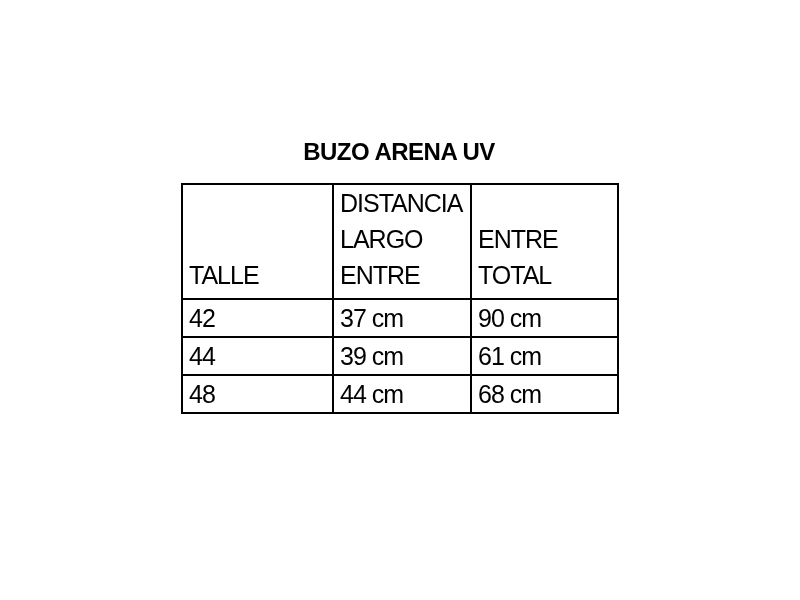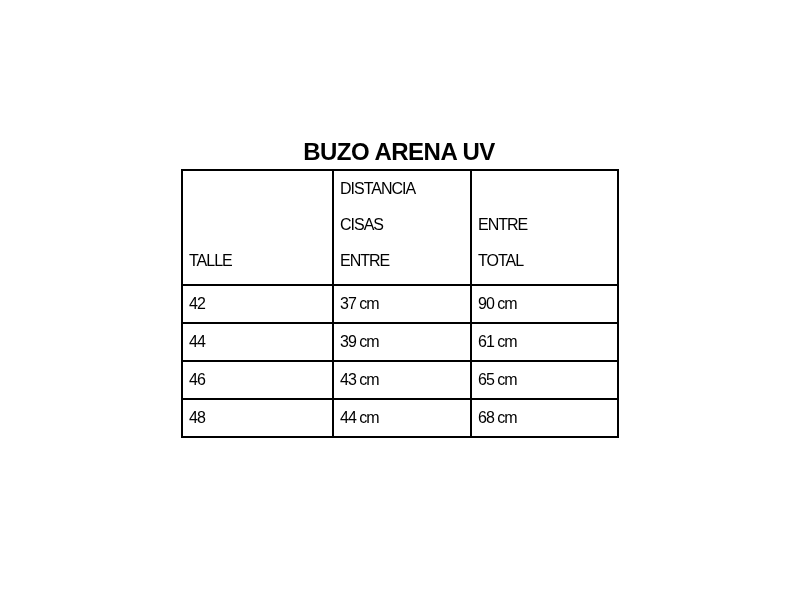--- a/index.html
+++ b/index.html
@@ -15,37 +15,37 @@
     left: 181px;
     top: 138px;
     width: 436px;
   }
   .chart-title {
     text-align: center;
     font-size: 24px;
     font-weight: bold;
     line-height: 28px;
     letter-spacing: -0.5px;
-    margin-bottom: 3px;
+    margin-bottom: 17px;
     white-space: nowrap;
   }
   table.size-table {
     border-collapse: collapse;
     table-layout: fixed;
     width: 436px;
   }
   .size-table col.c1 { width: 151px; }
   .size-table col.c2 { width: 138px; }
   .size-table col.c3 { width: 147px; }
   .size-table th, .size-table td {
     border: 2px solid #000000;
     padding: 0 2px 0 6px;
     font-weight: normal;
     text-align: left;
-    font-size: 16px;
+    font-size: 25px;
     letter-spacing: -1px;
     overflow: hidden;
   }
   .size-table th {
     vertical-align: bottom;
     padding-bottom: 5px;
     height: 114px;
   }
   .size-table th .hline {
     line-height: 36px;
@@ -71,45 +71,40 @@
         <col class="c2">
         <col class="c3">
     </colgroup>
     <thead>
       <tr>
         <th>
           <div class="hline">TALLE</div>
         </th>
         <th>
           <div class="hline">DISTANCIA</div>
-          <div class="hline">CISAS</div>
+          <div class="hline">LARGO</div>
           <div class="hline">ENTRE</div>
         </th>
         <th>
           <div class="hline">ENTRE</div>
           <div class="hline">TOTAL</div>
         </th>
       </tr>
     </thead>
     <tbody>
       <tr>
         <td>42</td>
         <td>37 cm</td>
         <td>90 cm</td>
       </tr>
       <tr>
         <td>44</td>
         <td>39 cm</td>
         <td>61 cm</td>
       </tr>
       <tr>
-        <td>46</td>
-        <td>43 cm</td>
-        <td>65 cm</td>
-      </tr>
-      <tr>
         <td>48</td>
         <td>44 cm</td>
         <td>68 cm</td>
       </tr>
     </tbody>
   </table>
 </div>
 
 </body></html>

